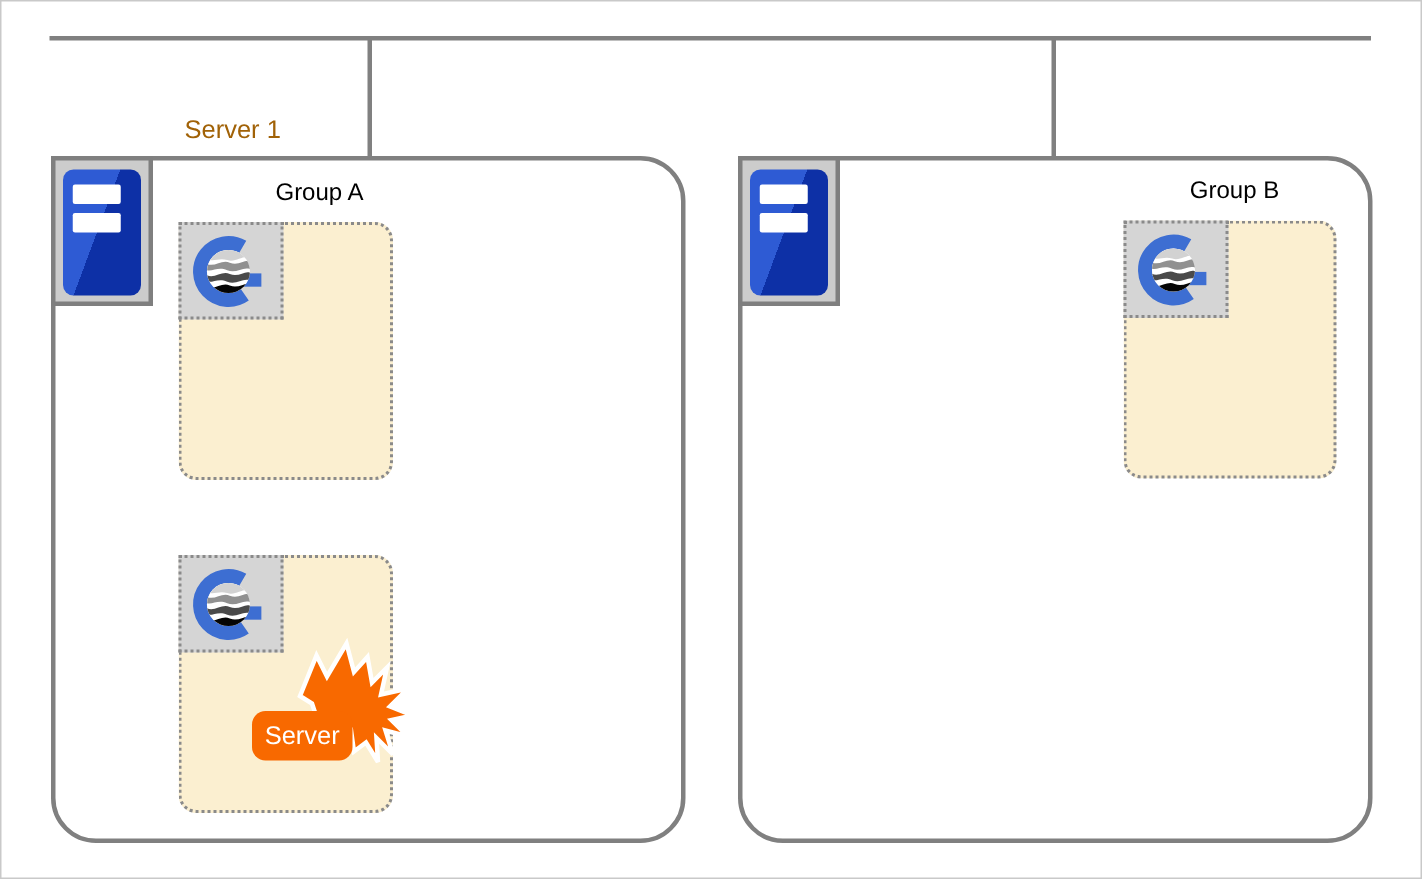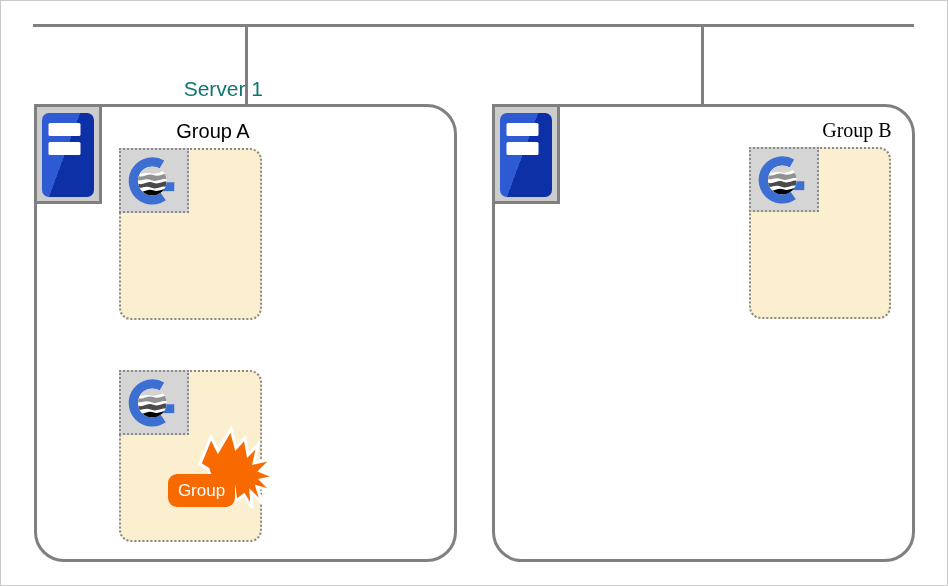--- a/index.html
+++ b/index.html
@@ -4,26 +4,26 @@
 <style>
   html,body{margin:0;padding:0;background:#fff;}
   body{font-family:"Liberation Sans", sans-serif;}
   .canvas{
     position:relative;width:946px;height:584px;
     border:1px solid #C9C9C9;background:#FFFFFF;overflow:hidden;
   }
   .abs{position:absolute;}
   .line{background:#808080;}
   .srv-label{
-    position:absolute;width:140px;text-align:right;
-    font-size:21px;color:#0f766e;white-space:nowrap;
+    position:absolute;width:140px;text-align:left;
+    font-size:17px;color:#a16207;white-space:nowrap;
   }
   .grp-label{
     position:absolute;width:140px;text-align:center;
-    font-size:20px;color:#000;white-space:nowrap;
+    font-size:16px;color:#000;white-space:nowrap;
   }
   .server-box{
     position:absolute;width:423px;height:458px;box-sizing:border-box;
     border:3px solid #808080;border-radius:30px;background:#fff;
   }
   .server-icon{position:absolute;width:68px;height:100px;}
   .group-box{
     position:absolute;width:143px;height:172px;box-sizing:border-box;
     background:#FBEFD0;border:2px dotted #8A8A8A;
     border-radius:3px 12px 12px 12px;
@@ -101,37 +101,37 @@
 
   <div class="grp-label" style="left:142px;top:119px;">Group A</div>
   <div class="group-box" style="left:118px;top:147px;">
     <div class="group-icon">
       <svg class="g-svg" viewBox="0 0 64 64">
           <use href="#sym-g"></use>
         </svg>
     </div>
   </div>
 
-  <div class="grp-label" style="left:786px;top:118px;font-family:Liberation Serif, serif;">Group B</div>
+  <div class="grp-label" style="left:752px;top:118px;">Group B</div>
   <div class="group-box" style="left:748px;top:146px;width:142px;">
     <div class="group-icon">
       <svg class="g-svg" viewBox="0 0 64 64">
           <use href="#sym-g"></use>
         </svg>
     </div>
   </div>
 
   <div class="group-box" style="left:118px;top:369px;">
     <div class="group-icon">
       <svg class="g-svg" viewBox="0 0 64 64">
           <use href="#sym-g"></use>
         </svg>
     </div>
   </div>
 
   <svg class="burst" viewBox="0 0 84 84">
       <use href="#sym-burst"></use>
     </svg>
   <div class="error-badge">
-    <span>Group</span>
+    <span>Server</span>
   </div>
 
 </div>
 
 </body></html>

